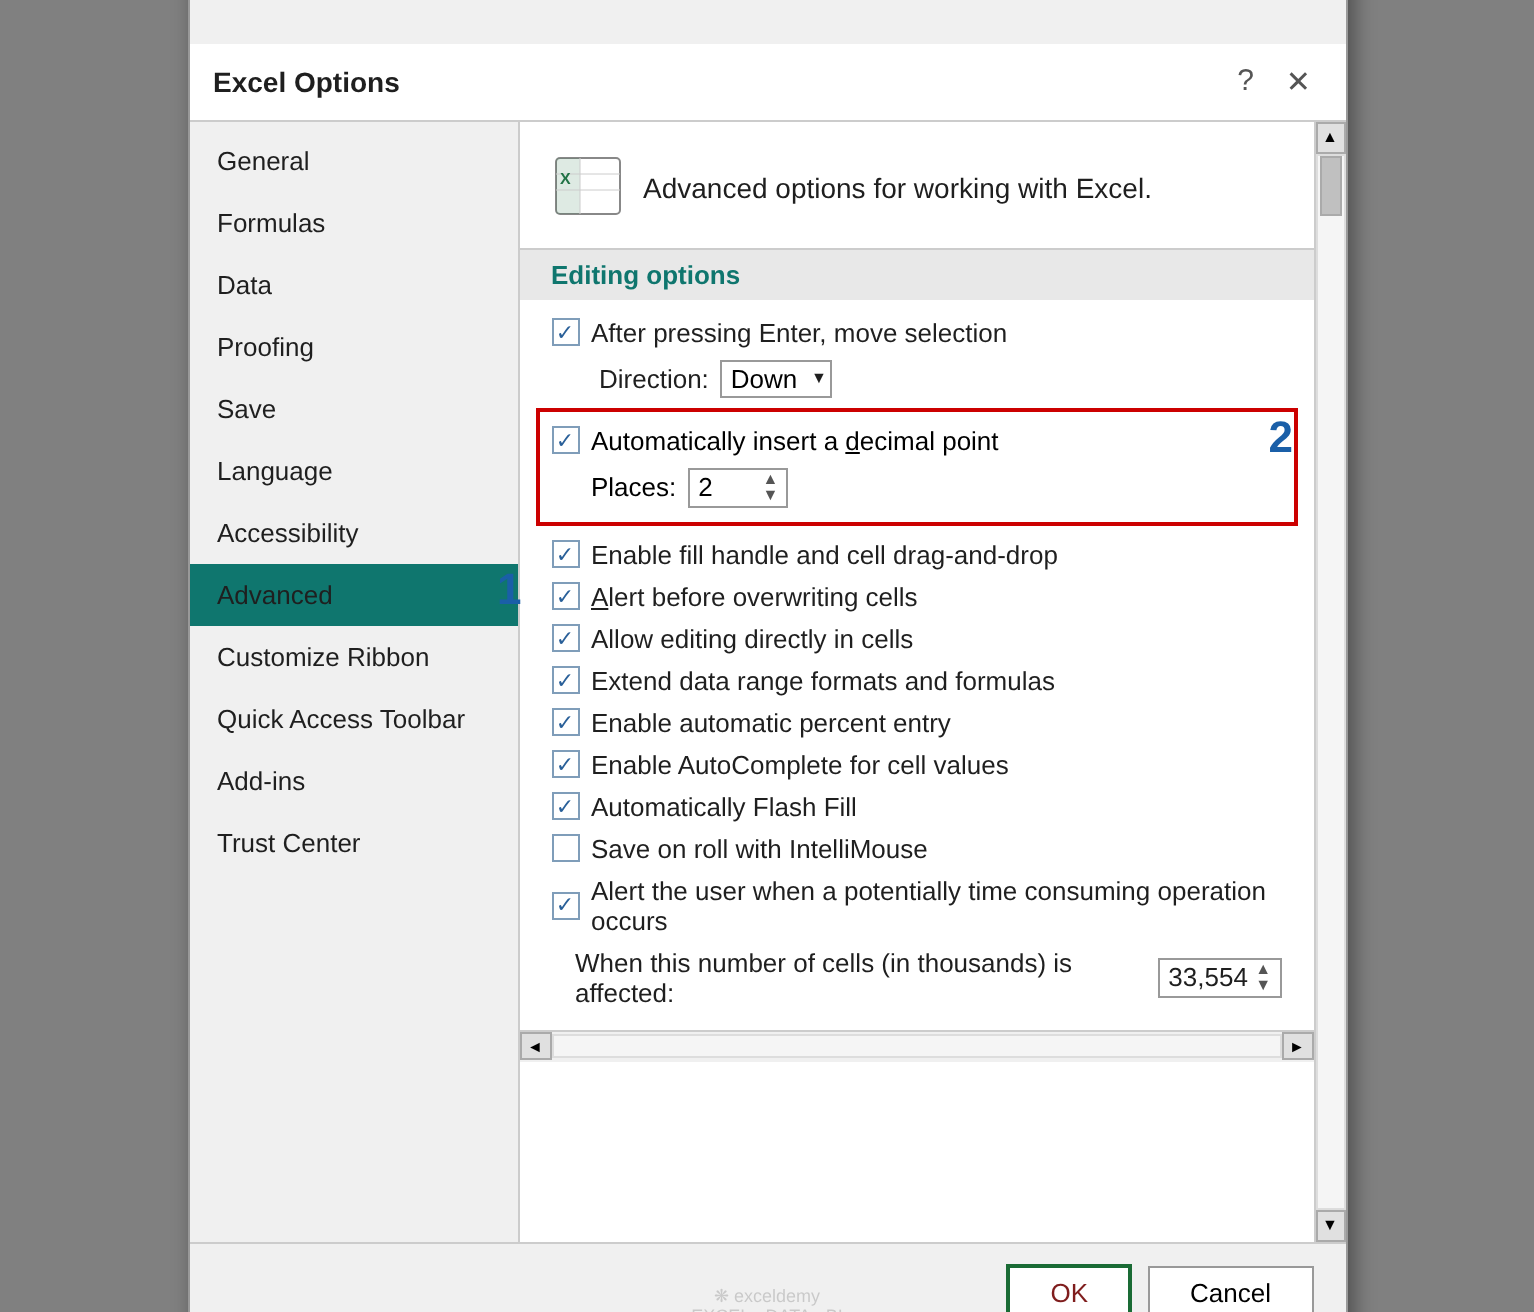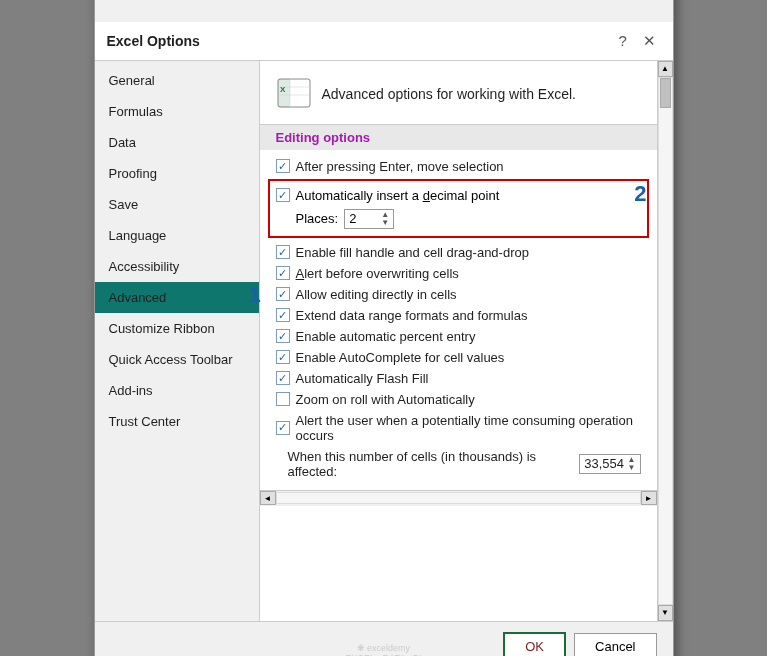--- a/index.html
+++ b/index.html
@@ -91,21 +91,21 @@
       overflow-y: auto;
       padding: 0 0 10px 0;
       background: #fff;
       position: relative;
     }
     .section-header {
       background: #e8e8e8;
       padding: 5px 16px;
       font-weight: 700;
       font-size: 13px;
-      color: #a21caf;
+      color: #0f766e;
       margin-bottom: 6px;
     }
     .option-row {
       display: flex;
       align-items: center;
       padding: 3px 16px 3px 16px;
       gap: 6px;
       font-size: 13px;
       color: #1f1f1f;
     }
@@ -325,20 +325,31 @@
         </div>
 
         <div class="main-scroll">
           <div class="section-header">Editing options</div>
 
           <div class="option-row">
             <div class="checkbox-custom checked"></div>
             <span>After pressing Enter, move selection</span>
           </div>
 
+          <div class="direction-row">
+            <span>Direction:</span>
+            <div class="select-wrapper">
+              <select class="select-small">
+                <option>Down</option>
+                <option>Up</option>
+                <option>Left</option>
+                <option>Right</option>
+              </select>
+            </div>
+          </div>
 
           <div style="position:relative">
             <div class="highlight-box">
               <div class="decimal-row-highlight">
                 <div class="checkbox-custom checked" style="margin-right:6px"></div>
                 <span>Automatically insert a <span style="text-decoration:underline">d</span>ecimal point</span>
               </div>
               <div class="places-row">
                 <span>Places:</span>
                 <div class="spinner-input">
@@ -383,21 +394,21 @@
             <span>Enable AutoComplete for cell values</span>
           </div>
 
           <div class="option-row indented">
             <div class="checkbox-custom checked"></div>
             <span>Automatically Flash Fill</span>
           </div>
 
           <div class="option-row">
             <div class="checkbox-custom"></div>
-            <span>Zoom on roll with Automatically</span>
+            <span>Save on roll with IntelliMouse</span>
           </div>
 
           <div class="option-row">
             <div class="checkbox-custom checked"></div>
             <span>Alert the user when a potentially time consuming operation occurs</span>
           </div>
 
           <div class="option-row" style="padding-left:28px">
             <span>When this number of cells (in thousands) is affected:</span>
             <div class="spinner-input" style="width:65px;margin-left:4px">

